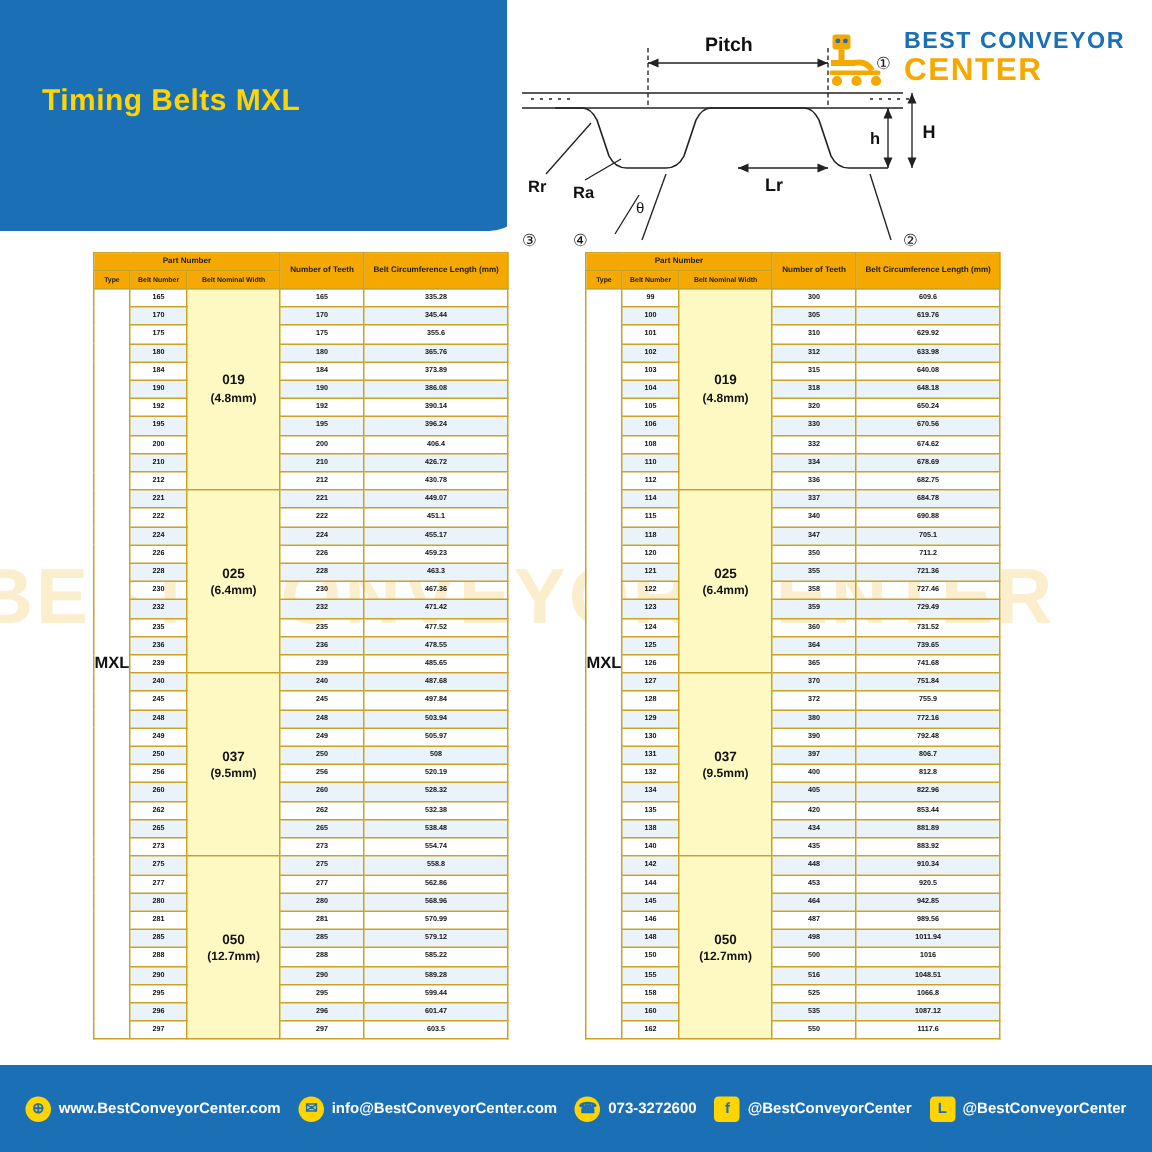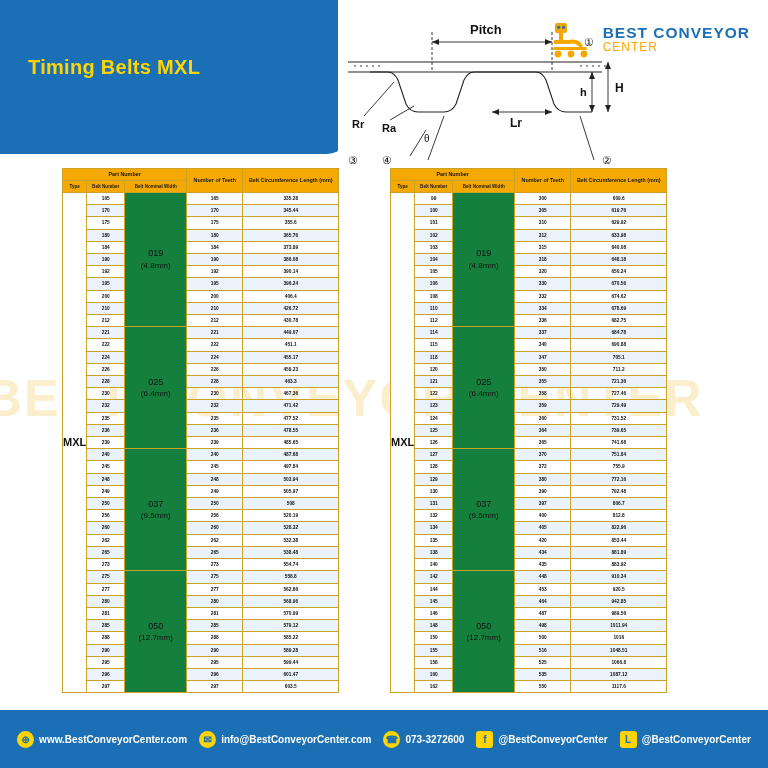--- a/index.html
+++ b/index.html
@@ -39,21 +39,21 @@
   .logo {
     position:absolute; right:18px; top:16px;
     display:flex; align-items:center; gap:8px;
   }
   .logo-mark { width:46px; height:46px; position:relative; }
   .logo-text { line-height:1.02; }
   .logo-text .l1 {
     color:#1b6fb5; font-size:15.5px; font-weight:bold; letter-spacing:1px;text-align:center;
   }
   .logo-text .l2 {
-    color:#f5a800; font-size:12px; font-weight:normal; letter-spacing:1px;
+    color:#f5a800; font-size:21px; font-weight:bold; letter-spacing:1px;
   }
 
   
   .diagram {
     position:absolute; left:340px; top:20px; width:300px; height:150px;
   }
 
   
   .tables {
     position:absolute; left:0; top:168px; width:768px; height:540px;
@@ -97,22 +97,22 @@
     color:#111;
     font-weight:bold;
   }
   td.cell.alt { background:#eaf2fa; }
   td.type {
     font-size:11px; font-weight:bold; color:#111;
     background:#ffffff;
     margin-left:27px;
   }
   td.width {
-    font-size:9px; font-weight:normal; color:#111; line-height:1.25;
-    background:#15803d;
+    font-size:9px; font-weight:bold; color:#111; line-height:1.25;
+    background:#fef9c3;
   }
   td.width .sub { font-size:8px; }
 
   
   col.c-type { width:22px; }
   col.c-bn   { width:38px; }
   col.c-bw   { width:62px; }
   col.c-nt   { width:56px; }
   col.c-cl   { width:96px; }
 

